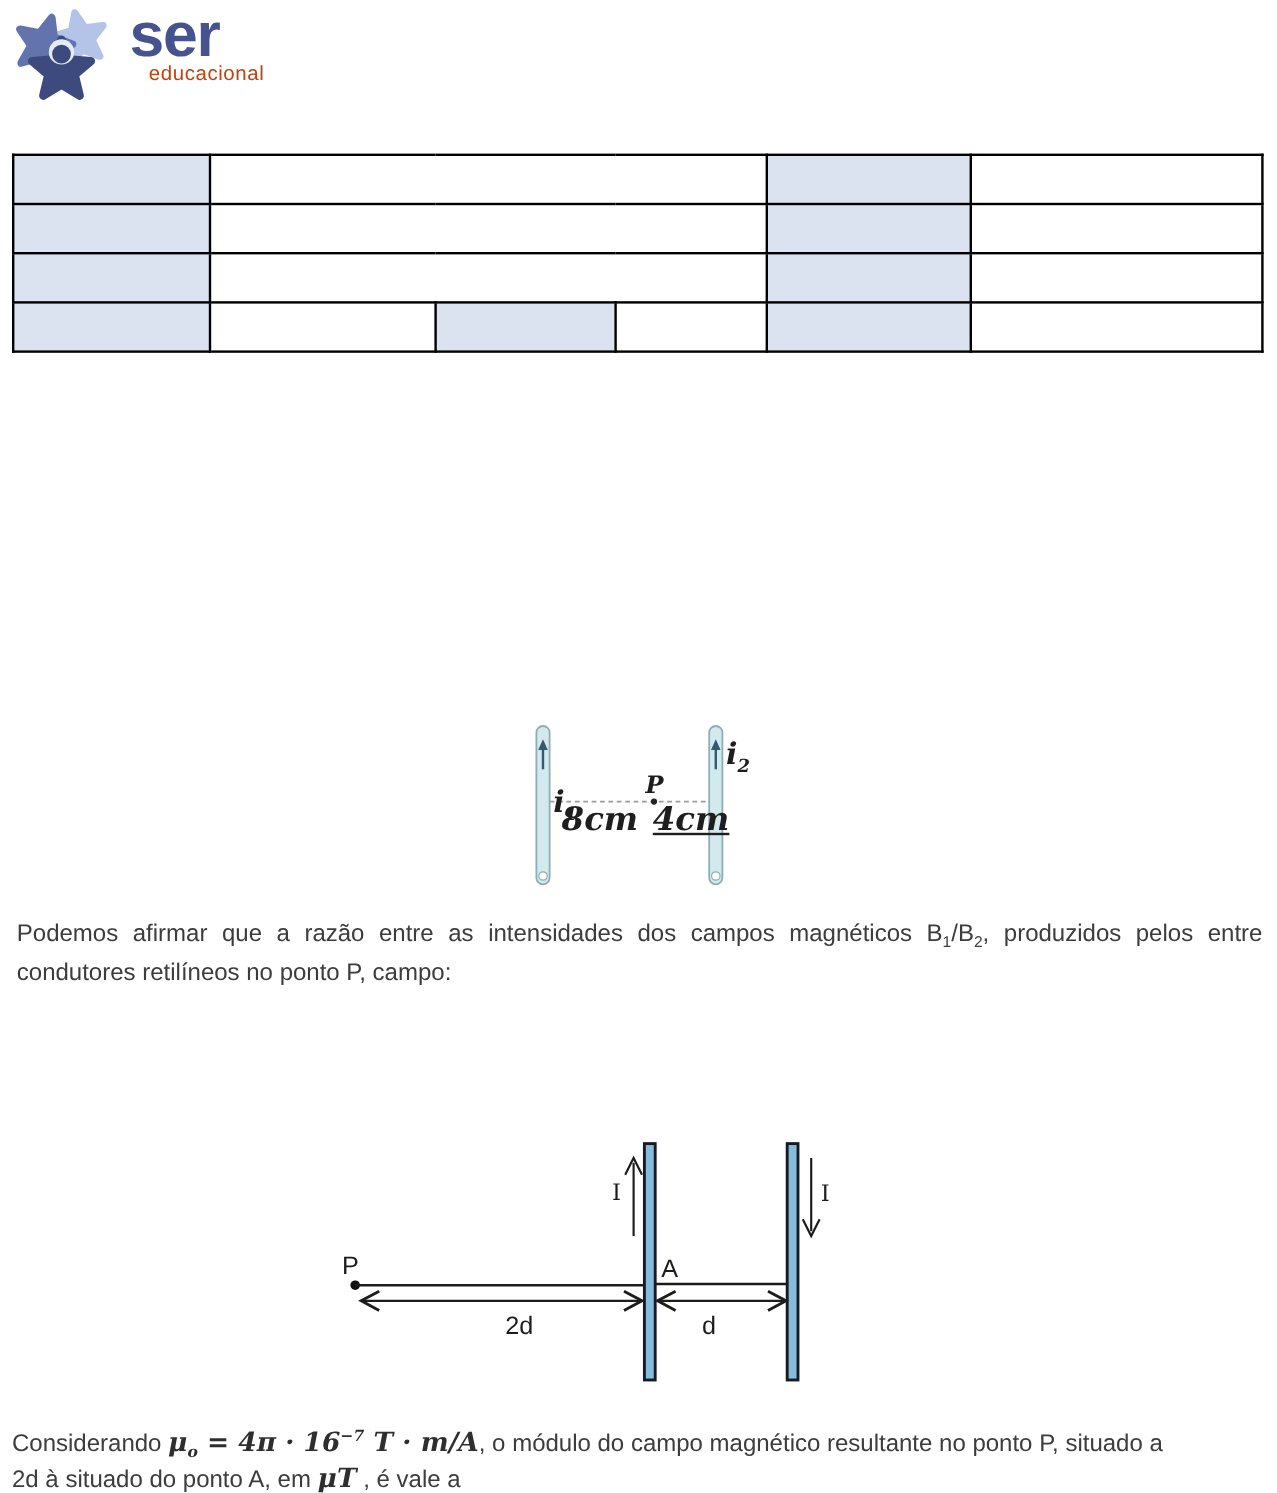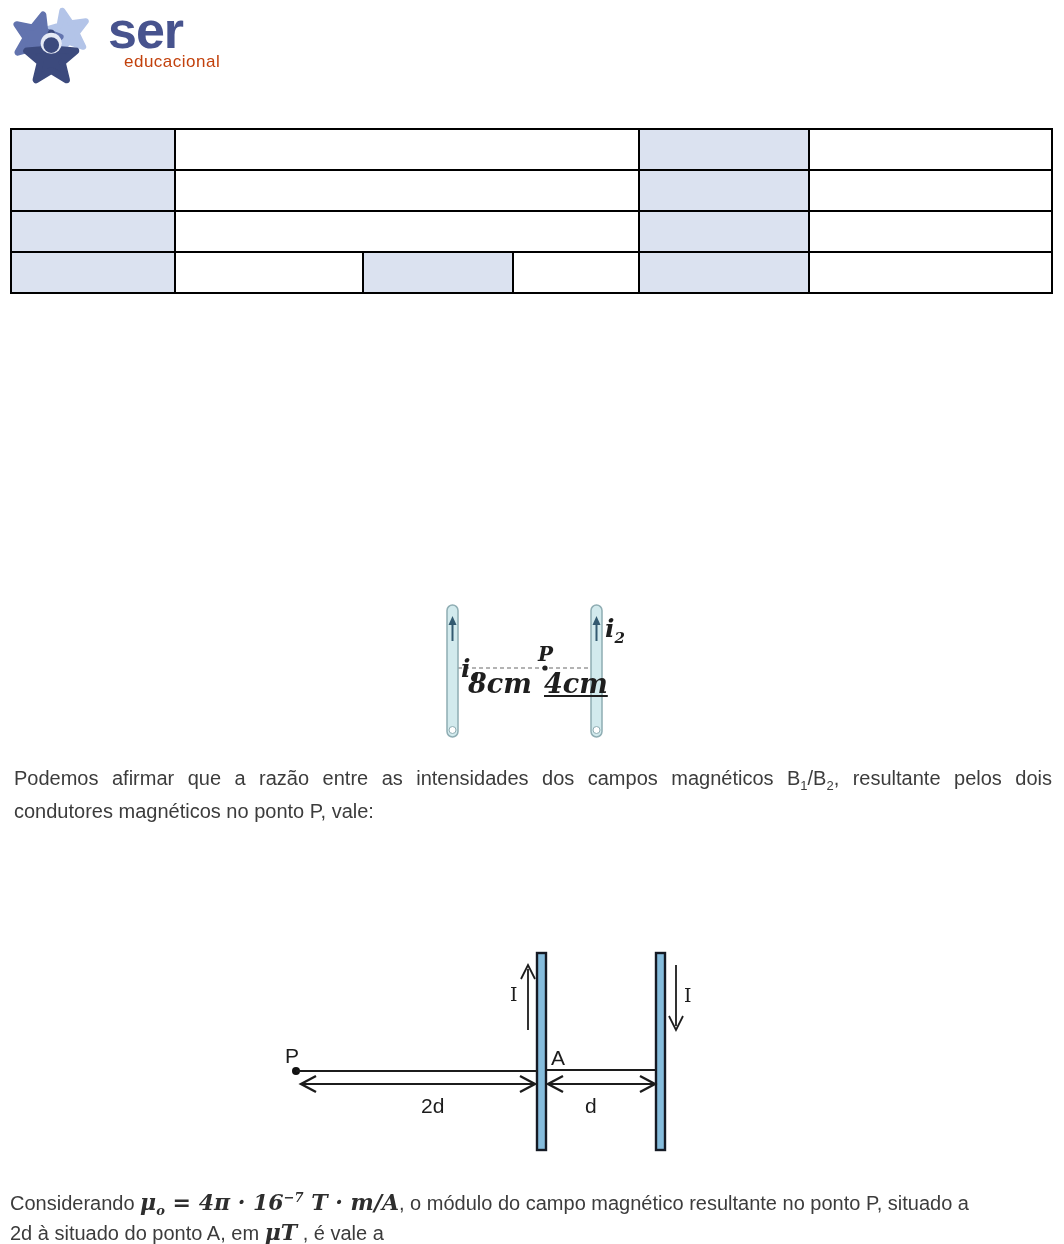--- a/index.html
+++ b/index.html
@@ -149,22 +149,22 @@
       <circle cx="115" cy="70" r="2.6" fill="#222222"></circle>
     </svg>
     <div class="fig1-label cur-label" style="left:31px; top:18px;margin-top:40px;"><span>i</span><sub>1</sub></div>
     <div class="fig1-label cur-label" style="left:175px; top:18px;"><span>i</span><sub>2</sub></div>
     <div class="fig1-label fig1-p" style="left:108px; top:44px;">P</div>
     <div class="fig1-label dist-label" style="left:38px; top:73px; width:56px;">8cm</div>
     <div class="fig1-label dist-label" style="left:114px; top:73px; width:48px;text-decoration:underline;">4cm</div>
   </div>
 
   <div class="para q1">
-    <div class="jline"><span>Podemos afirmar que a razão entre as intensidades dos campos magnéticos B</span><sub>1</sub><span>/B</span><sub>2</sub><span>, resultante pelos dois</span></div>
-    <div class="nline">condutores magnéticos no ponto P, vale:</div>
+    <div class="jline"><span>Podemos afirmar que a razão entre as intensidades dos campos magnéticos B</span><sub>1</sub><span>/B</span><sub>2</sub><span>, produzidos pelos entre</span></div>
+    <div class="nline">condutores retilíneos no ponto P, campo:</div>
   </div>
 
   <div class="figure2">
     <svg width="430" height="215" viewBox="0 0 430 215">
 
       <rect x="257" y="8" width="9" height="197" fill="#85bcdc" stroke="#151a24" stroke-width="2.4"></rect>
       <rect x="376" y="8" width="9" height="197" fill="#85bcdc" stroke="#151a24" stroke-width="2.4"></rect>
 
       <line x1="248" y1="85" x2="248" y2="24" stroke="#1c1c1c" stroke-width="1.8"></line>
       <polyline points="241,34 248,20 255,34" fill="none" stroke="#1c1c1c" stroke-width="1.8"></polyline>

